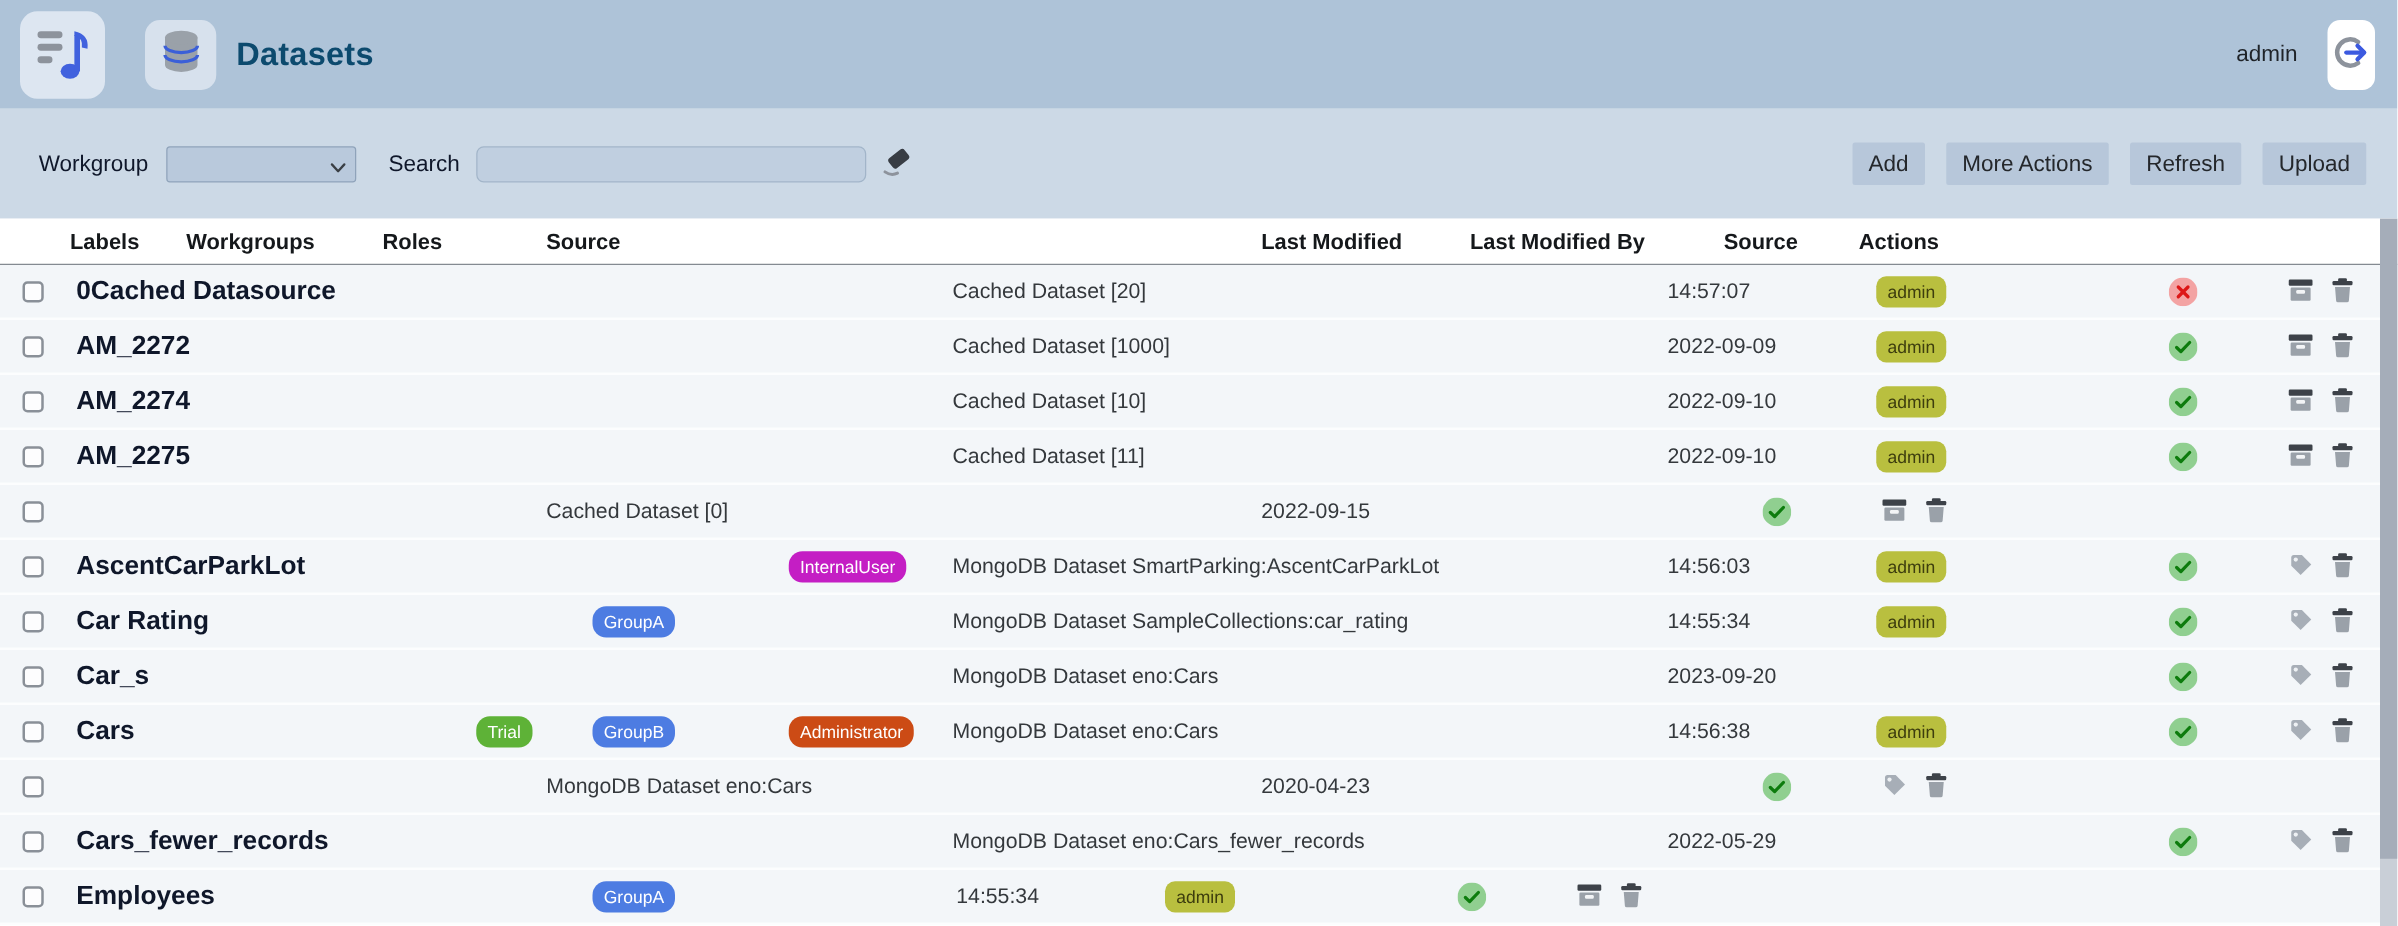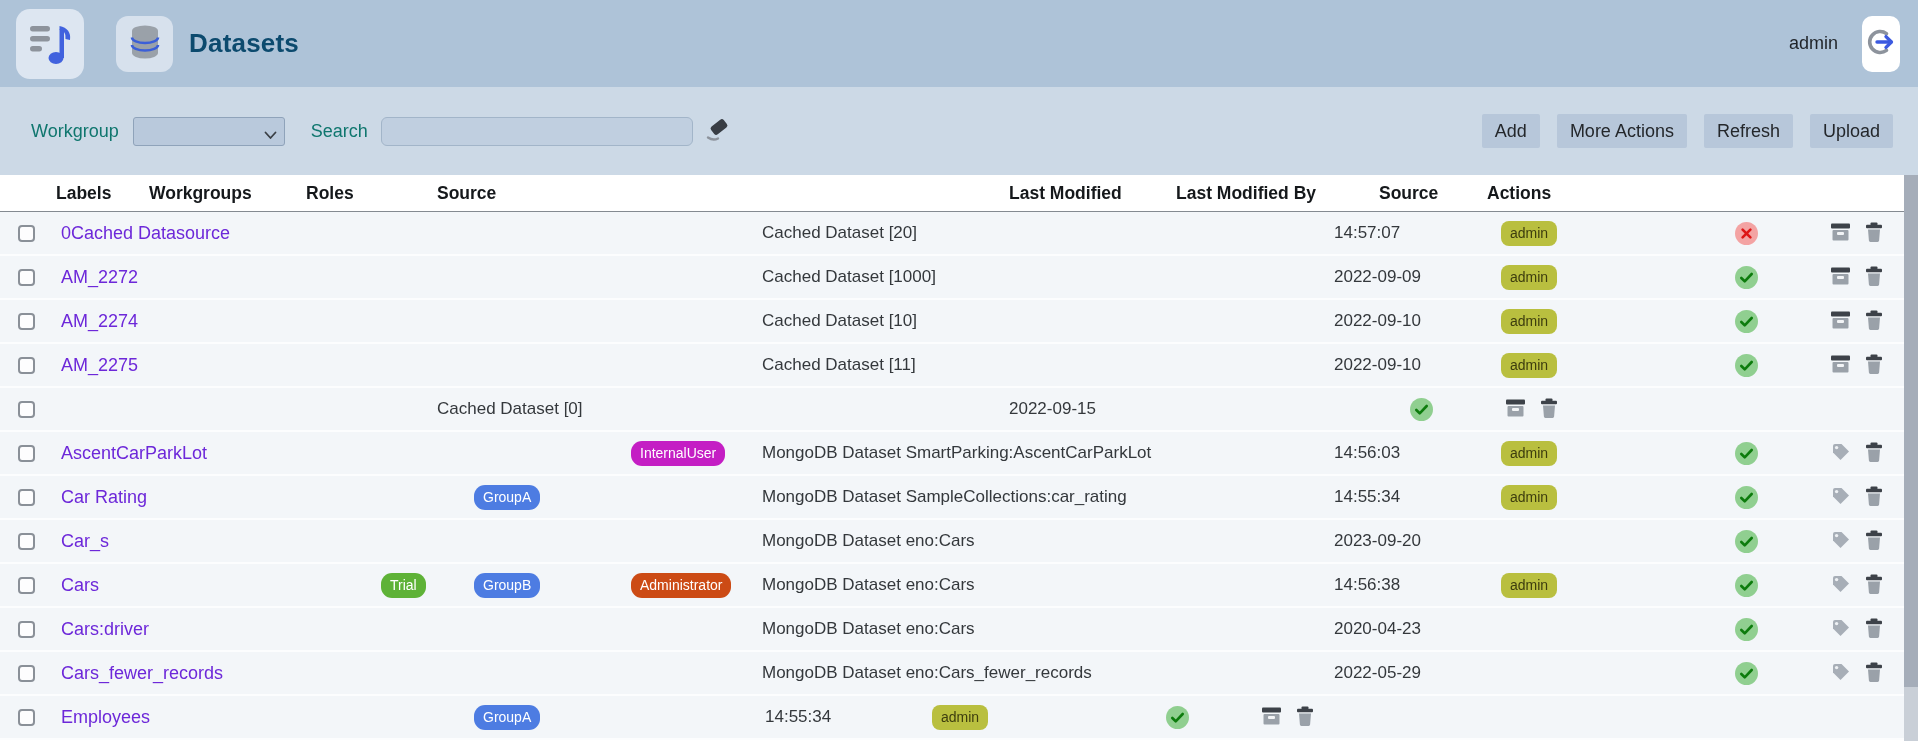--- a/index.html
+++ b/index.html
@@ -13,21 +13,21 @@
   .page-icon-tile { width:57px; height:56px; border-radius:12px; background:#d7e1ed;
     margin-left:32px; display:flex; align-items:center; justify-content:center; }
   .page-title { font-size:26px; font-weight:bold; color:#0c4a6e; margin-left:16px; letter-spacing:.2px; }
   .topbar-right { margin-left:auto; display:flex; align-items:center; gap:24px; }
   .user-name { font-size:18px; color:#1f2328; }
   .logout-btn { width:38px; height:56px; border-radius:10px; background:#fff; border:none;
     display:flex; align-items:center; justify-content:center; cursor:pointer; margin-right:2px; }
 
   
   .toolbar { height:88px; background:#ccd9e6; display:flex; align-items:center; padding:0 25px 0 31px; }
-  .field-label { font-size:18px; color:#0f766e; }
+  .field-label { font-size:18px; color:#0f172a; }
   .wg-select { width:152px; height:29px; background:#b9c9dc; border:1px solid #8fa3ba;
     border-radius:3px; margin-left:14px; position:relative; display:flex; align-items:center;
     padding:0 8px; cursor:pointer; font-size:15px; color:#222; }
   .wg-select .chev { position:absolute; right:7px; top:8px; }
   .search-lb { margin-left:26px; }
   .search-input { width:312px; height:29px; background:#c0cfe0; border:1px solid #a2b5c9;
     border-radius:6px; margin-left:13px; font-size:16px; padding:0 9px; color:#222; outline:none;
     font-family:inherit; }
   .eraser-btn { background:none; border:none; margin-left:11px; cursor:pointer; height:30px; }
   .toolbar-buttons { margin-left:auto; display:flex; gap:17px; }
@@ -49,21 +49,21 @@
   .c-roles  { width:131px; padding-left:6px; }
   .c-source { width:569px; padding-left:6px; white-space:nowrap; overflow:hidden; }
   .c-lm     { width:167px; padding-left:9px; }
   .c-lmb    { width:200px; padding-left:9px; }
   .c-enab   { width:108px; display:flex; justify-content:center; }
   .c-enab.h { justify-content:flex-start; padding-left:12px; }
   .c-act    { width:104px; display:flex; justify-content:center; gap:13px; padding-left:10px; }
   .c-act.h  { justify-content:flex-start; padding-left:12px; }
 
   .cell-text { font-size:17px; color:#34383c; }
-  .name-text { font-size:18px; color:#6d28d9; }
+  .name-text { font-size:21px; color:#0f172a;font-weight:bold; }
 
   .cbx { width:17px; height:17px; border:2px solid #8a9098; border-radius:4px;
     background:#fdfdfe; display:inline-block; cursor:pointer; }
 
   .badge { display:inline-block; font-size:14px; line-height:1; padding:5px 9px 6px;
     border-radius:11px; white-space:nowrap; }
   .badge.by { border-radius:8px; font-size:14px; }
 
   .action-btn { background:none; border:none; padding:0; cursor:pointer; display:flex; align-items:center; }
   .status-wrap { display:flex; align-items:center; }
@@ -479,21 +479,20 @@
                 <path d="M4 7.5 h12 l-0.9 11 a1.5 1.5 0 0 1 -1.5 1.4 h-7.2 a1.5 1.5 0 0 1 -1.5 -1.4 z" fill="#9aa1a9"></path>
               </svg></span>
           </button>
         </div>
   </div>
 
   <div class="trow">
     <div class="c-check">
           <span class="cbx"></span>
         </div>
-    <div class="c-name name-text">Cars:driver</div>
     <div class="c-labels"></div>
     <div class="c-wg"></div>
     <div class="c-roles"></div>
     <div class="c-source cell-text">MongoDB Dataset eno:Cars</div>
     <div class="c-lm cell-text">2020-04-23</div>
     <div class="c-lmb"></div>
     <div class="c-enab">
           <span class="status-wrap">
             <svg width="23" height="23" viewBox="0 0 23 23">
               <circle cx="11.5" cy="11.5" r="11.5" fill="#90cf90"></circle>

